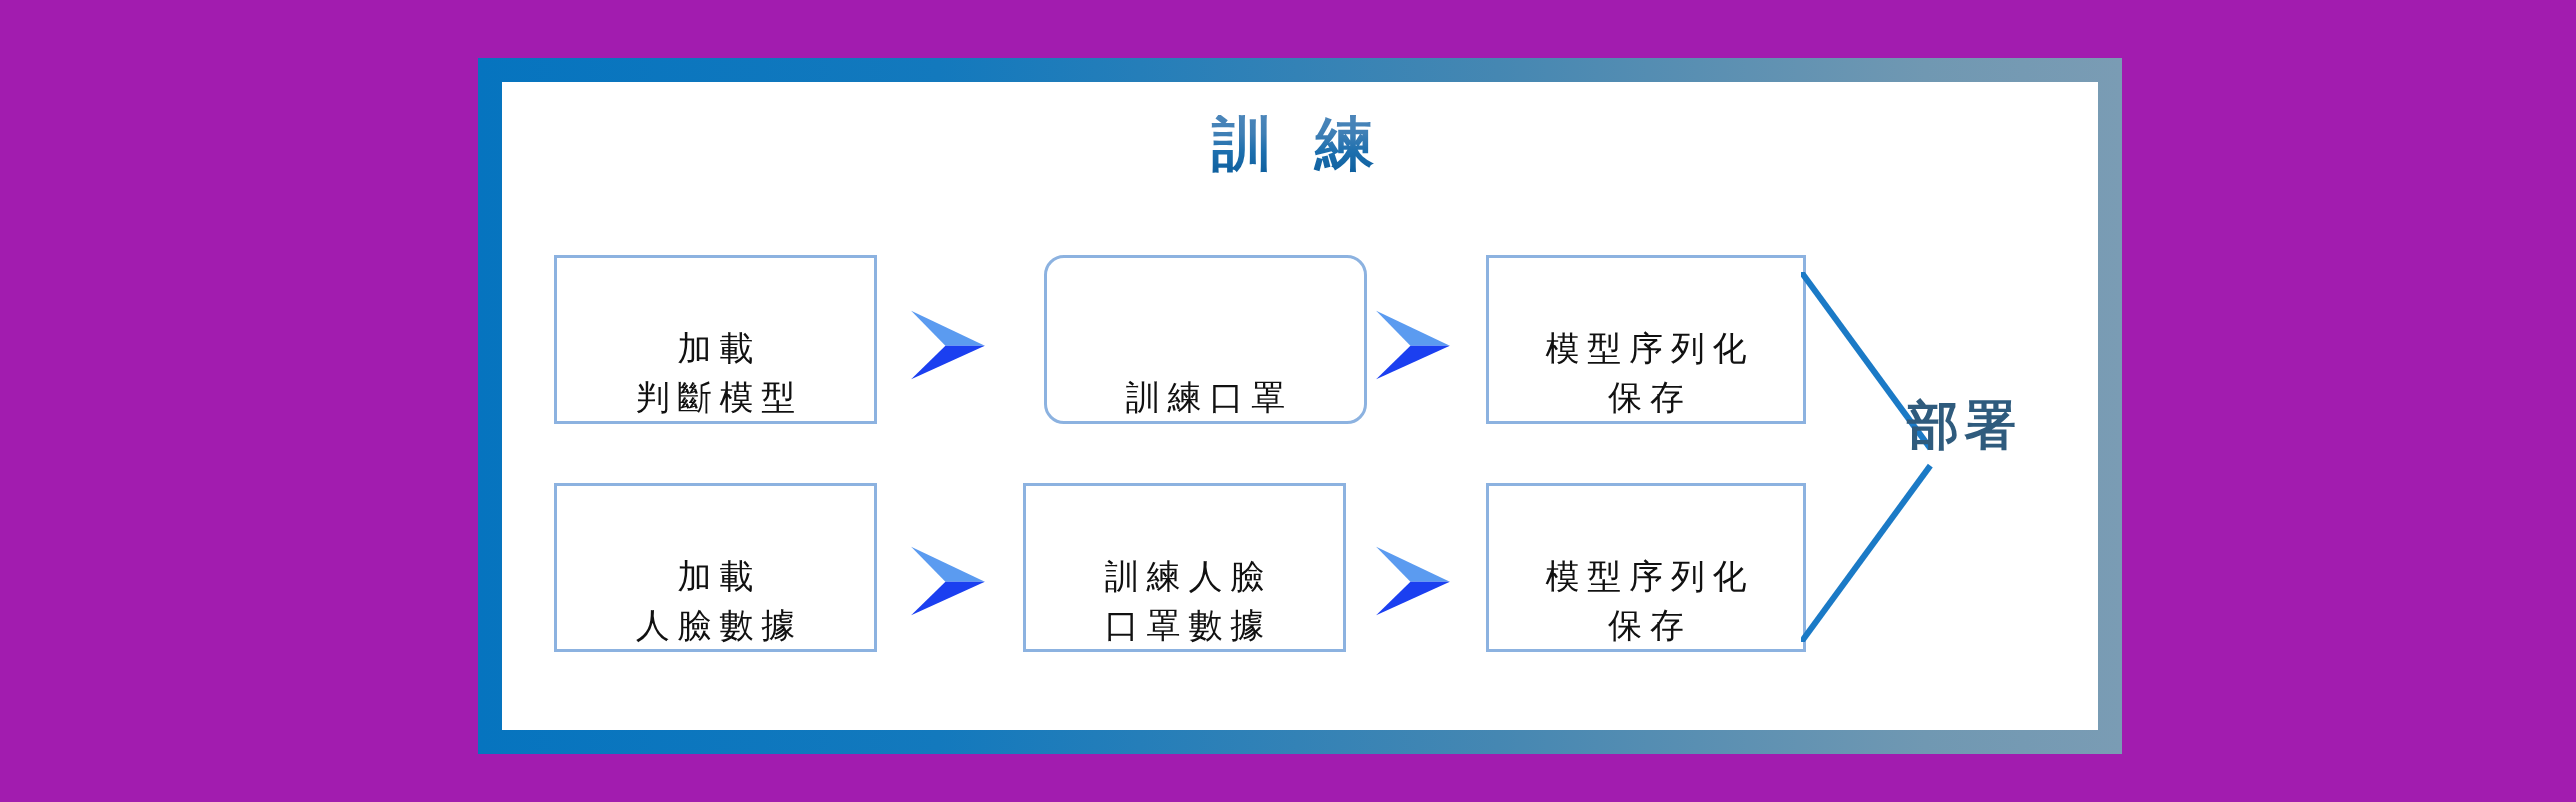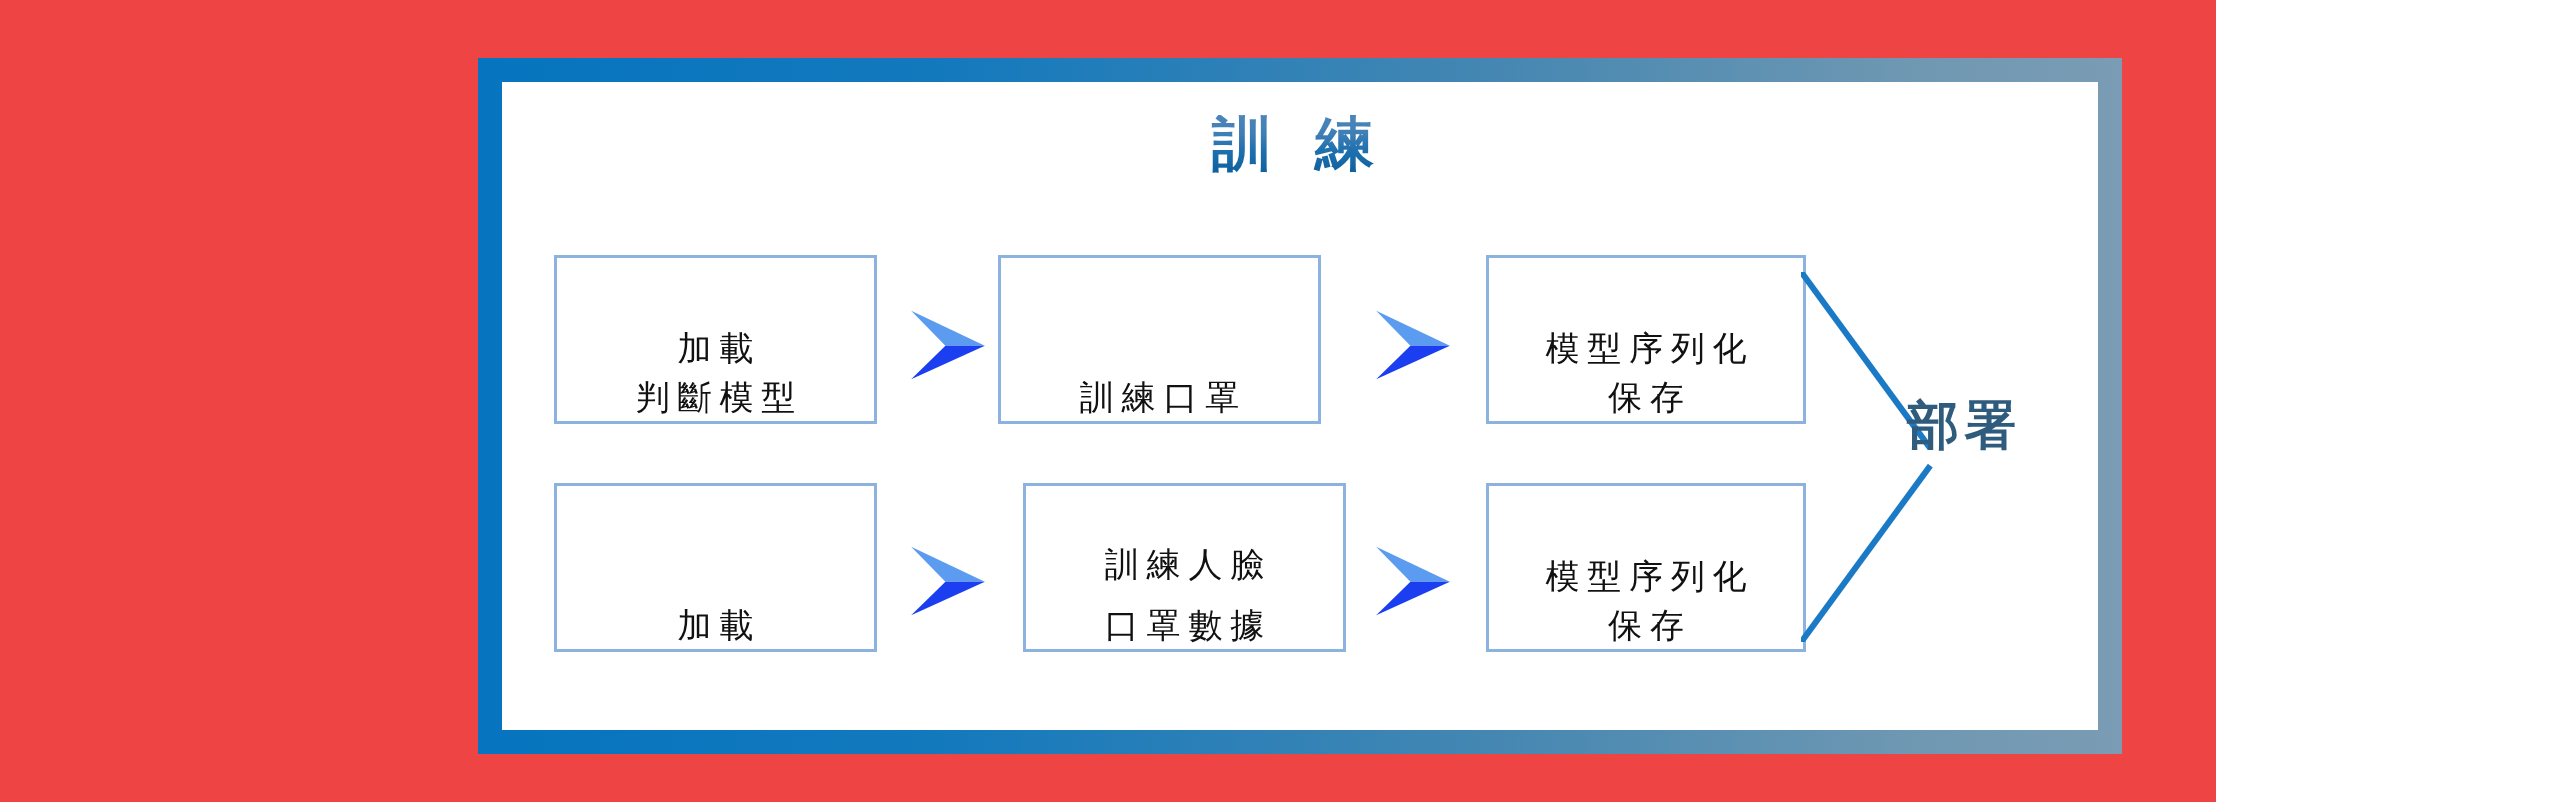--- a/index.html
+++ b/index.html
@@ -12,23 +12,23 @@
     height: 802px;
     font-family: "Liberation Sans", "DejaVu Sans", sans-serif;
     overflow: hidden;
     position: relative;
   }
 
   #canvas {
     position: absolute;
     left: 0;
     top: 0;
-    width: 2216px;
+    width: 2576px;
     height: 802px;
-    background: #ef4444;
+    background: #a21caf;
   }
 
   
   #training-frame {
     position: absolute;
     left: 478px;
     top: 58px;
     width: 1644px;
     height: 696px;
     box-sizing: border-box;
@@ -77,24 +77,24 @@
     color: #111111;
     letter-spacing: 7.8px;
     line-height: 1.42;
     text-indent: 7.8px;
     white-space: nowrap;
     font-weight: 400;
   }
 
   
   #box-load-mask   { left: 52px;  top: 173px; width: 323px; height: 169px; }
-  #box-train-mask  { left: 496px; top: 173px; width: 323px; height: 169px; }
+  #box-train-mask  { left: 542px; top: 173px; width: 323px; height: 169px; border-radius: 20px; }
   #box-save-mask   { left: 984px;top: 173px; width: 320px; height: 169px; }
   #box-load-face   { left: 52px;  top: 401px; width: 323px; height: 169px; }
-  #box-train-face  { left: 521px; top: 401px; width: 323px; height: 169px; gap: 12px; }
+  #box-train-face  { left: 521px; top: 401px; width: 323px; height: 169px; }
   #box-save-face   { left: 984px;top: 401px; width: 320px; height: 169px; }
 
   
   .arrow {
     position: absolute;
     width: 78px;
     height: 72px;
   }
   #arrow-1 { left: 407px;  top: 227px; }
   #arrow-2 { left: 872px; top: 227px; }
@@ -155,20 +155,21 @@
         </svg>
       </div>
 
       <div class="proc-box" id="box-save-mask">
         <div class="line">模型序列化</div>
         <div class="line">保存</div>
       </div>
 
       <div class="proc-box" id="box-load-face">
         <div class="line">加載</div>
+        <div class="line">人臉數據</div>
       </div>
 
       <div class="arrow" id="arrow-3">
         <svg viewBox="0 0 90 84" width="78" height="72" aria-hidden="true">
           <polygon points="2,2 88,43 42,43" fill="#5b9bf0"></polygon>
           <polygon points="2,82 88,43 42,43" fill="#1b3ff0"></polygon>
         </svg>
       </div>
 
       <div class="proc-box" id="box-train-face">

